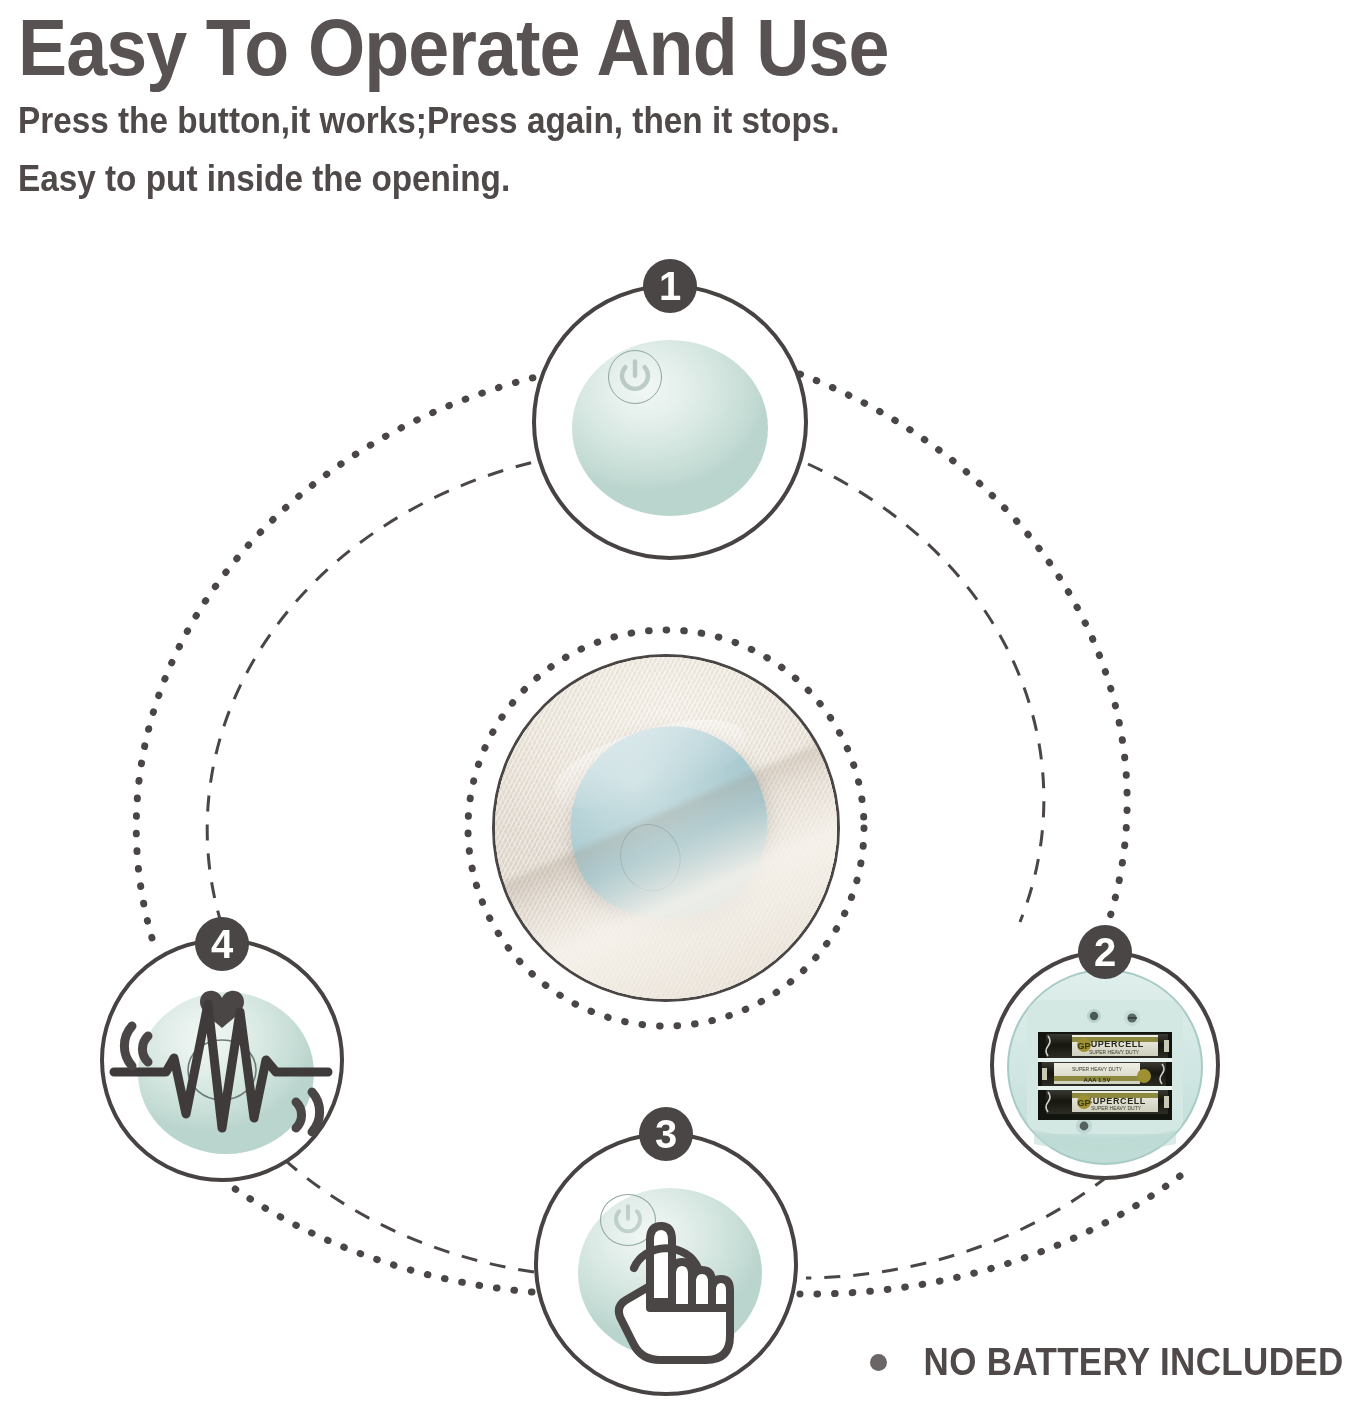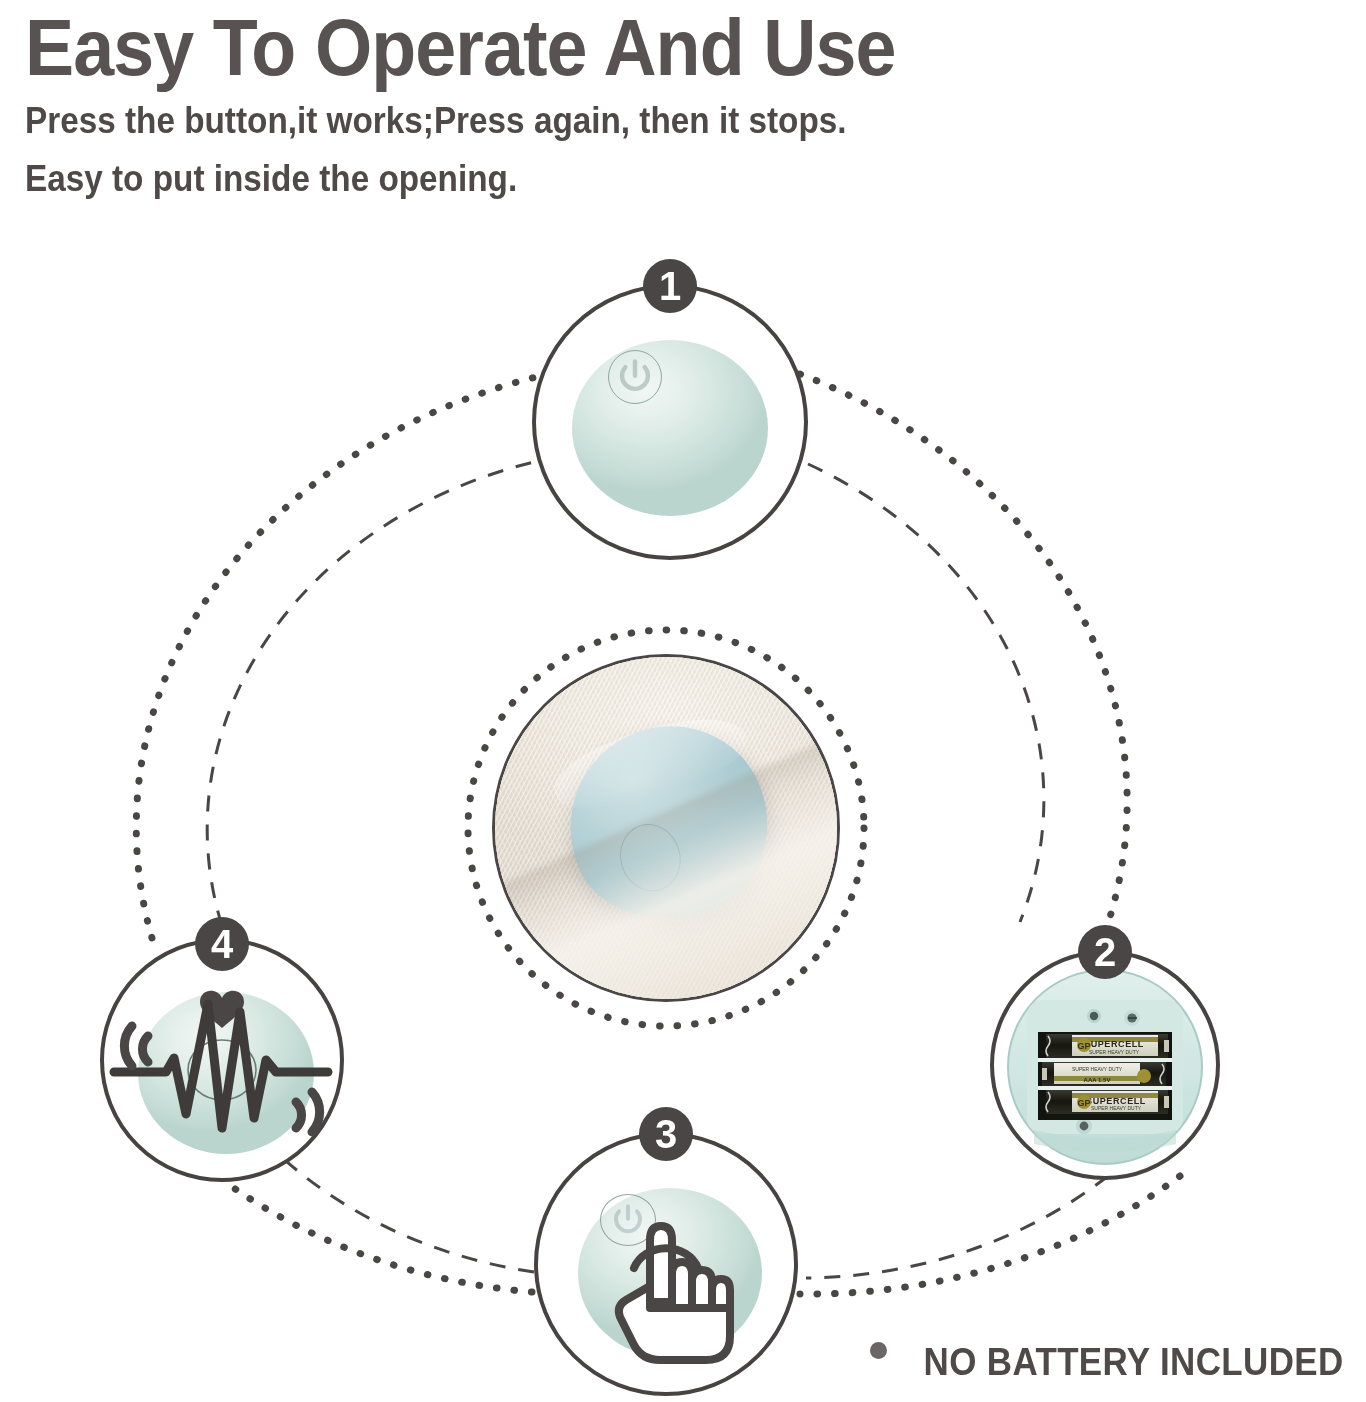--- a/index.html
+++ b/index.html
@@ -9,21 +9,21 @@
   }
   body {
     width: 1366px;
     height: 1402px;
     position: relative;
     overflow: hidden;
     font-family: "Liberation Sans", sans-serif;
   }
 
   
-  #header { position: absolute; left: 25px; top: 0; width: 1330px; }
+  #header { position: absolute; left: 18px; top: 0; width: 1330px; }
 
   #page-title {
     font-family: "Liberation Sans Narrow", "Liberation Sans", sans-serif;
     font-weight: bold;
     font-size: 80px;
     line-height: 88px;
     color: #585352;
     letter-spacing: -1px;
     transform: scaleX(0.92);
     transform-origin: left center;
@@ -170,21 +170,21 @@
     position: absolute; left: 0; top: 0; width: 100%; height: 34%;
     background: linear-gradient(180deg, rgba(255,255,255,.42), rgba(255,255,255,0));
     border-radius: 50% 50% 40% 40%;
   }
 
   
   #footer-note {
     position: absolute;
     right: 22px; bottom: 20px;
     display: flex;
-    align-items: flex-start;
+    align-items: center;
     gap: 0;
   }
   .note-dot {
     width: 17px; height: 17px; border-radius: 50%;
     background: #6b6665;
     flex: 0 0 auto;
   }
   .note-text {
     font-family: "Liberation Sans Narrow", "Liberation Sans", sans-serif;
     font-weight: bold;

